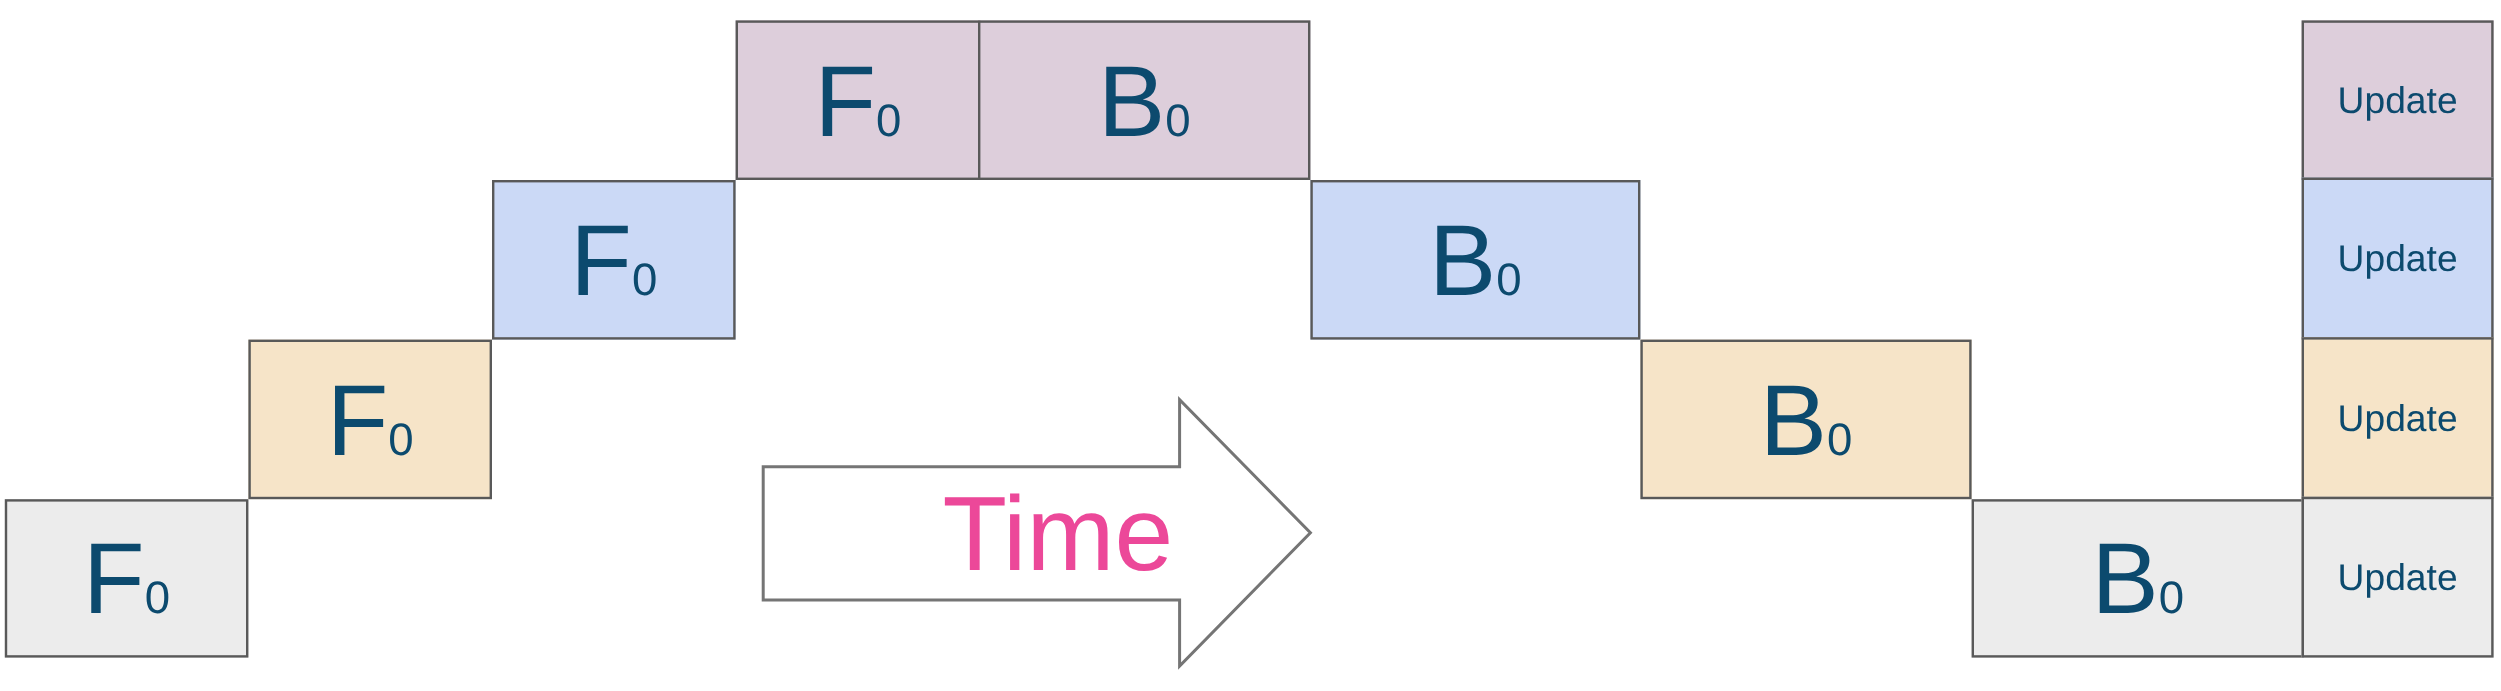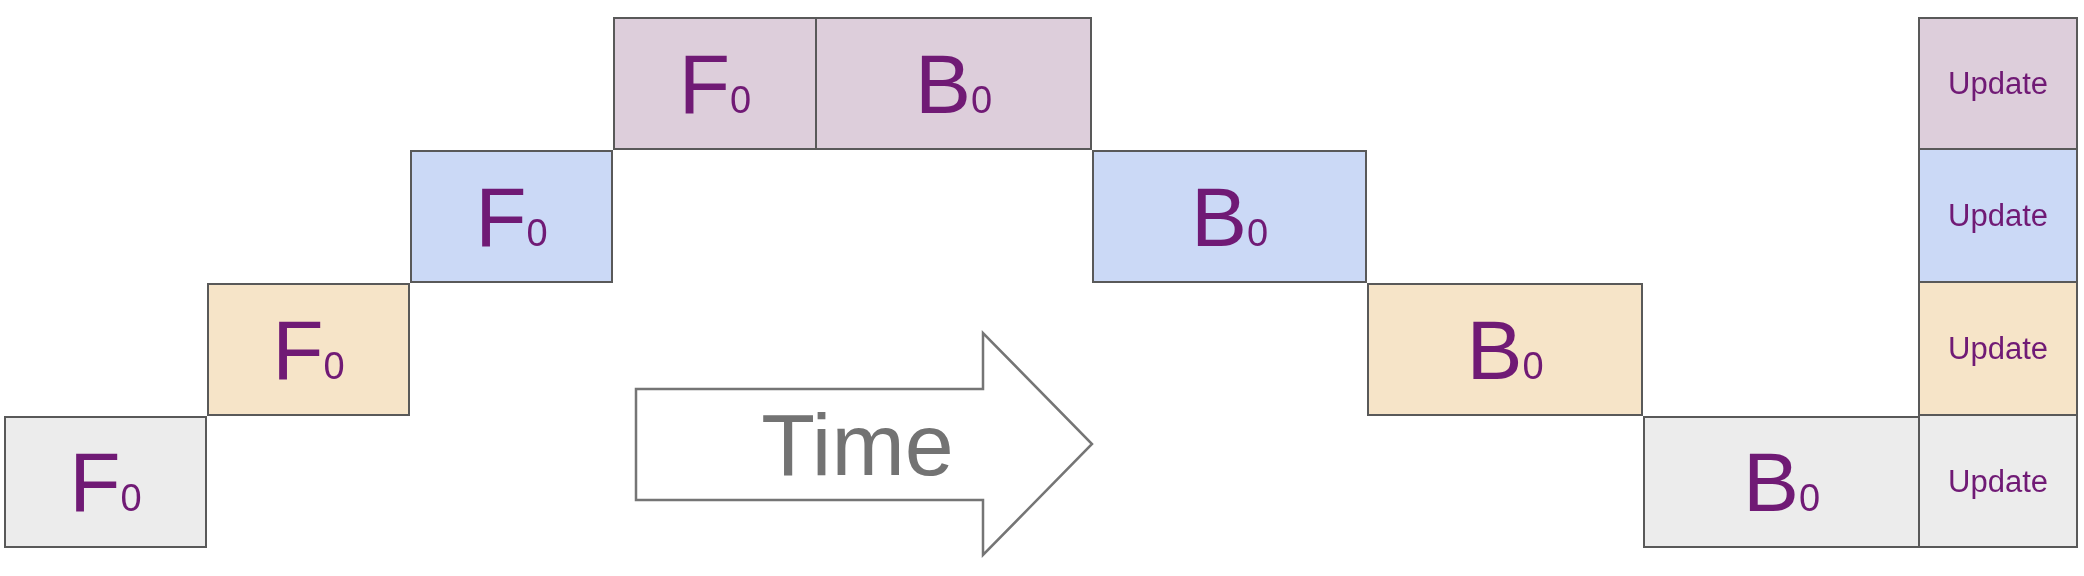--- a/index.html
+++ b/index.html
@@ -10,21 +10,21 @@
     font-family:"Liberation Sans","DejaVu Sans",sans-serif;
     overflow:hidden;
   }
   .box{
     position:absolute;
     box-sizing:border-box;
     border:2px solid #595959;
     display:flex;
     align-items:center;
     justify-content:center;
-    color:#701a75;
+    color:#0c4a6e;
   }
   .lbl{white-space:nowrap;}
   .main{font-size:84px;line-height:1;}
   .sub{font-size:38px;line-height:1;}
   .upd{font-size:31px;line-height:1;}
   
   .c-row1{background:#ddcedb;}
   .c-row2{background:#cbd9f6;}
   .c-row3{background:#f6e4c8;}
   .c-row4{background:#ececec;}
@@ -41,22 +41,22 @@
   
   .u4{left:1918px; top:17px;  width:160px; height:133px;}
   .u3{left:1918px; top:148px; width:160px; height:135px;}
   .u2{left:1918px; top:281px; width:160px; height:135px;}
   .u1{left:1918px; top:414px; width:160px; height:134px;}
   
   #time-arrow-svg{position:absolute;left:630px;top:328px;width:470px;height:234px;}
   #time-label{
     position:absolute;left:636px;top:389px;width:347px;height:111px;
     display:flex;align-items:center;justify-content:center;
-    padding-left:48px;box-sizing:content-box;
-    font-size:88px;color:#737373;
+    padding-left:72px;box-sizing:content-box;
+    font-size:88px;color:#ec4899;
   }
 </style>
 </head>
 <body>
 
 <div id="canvas">
 
   <div class="box c-row4 f1">
     <span class="lbl"><span class="main">F</span><span class="sub">0</span></span>
   </div>

